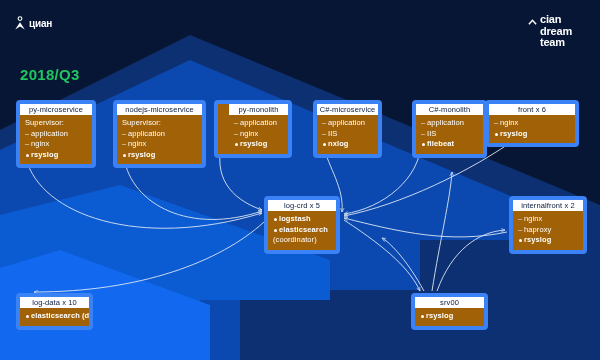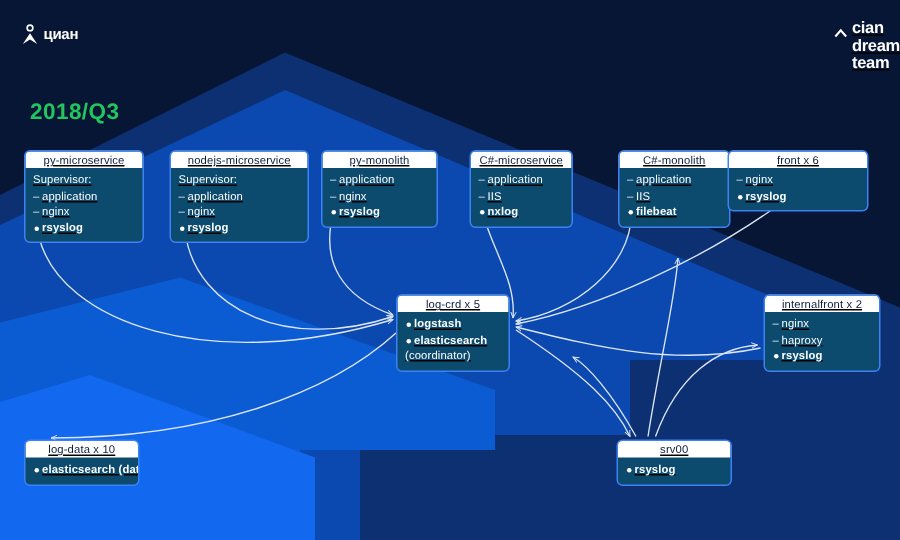--- a/index.html
+++ b/index.html
@@ -2,37 +2,37 @@
 <html><head>
 <meta charset="utf-8">
 <style>
   html,body{margin:0;padding:0;background:#061634;}
   body{width:600px;height:360px;overflow:hidden;
        font-family:"Liberation Sans","DejaVu Sans",sans-serif;}
   #stage{position:relative;width:600px;height:360px;overflow:hidden;background:#061634;}
   #bg{position:absolute;left:0;top:0;width:600px;height:360px;}
   #edges{position:absolute;left:0;top:0;width:600px;height:360px;pointer-events:none;}
 
-  .node{position:absolute;border:1px solid #3b82f6;border-radius:4px;
-        background:#0c4a6e;overflow:hidden;box-sizing:border-box;text-decoration:underline;}
+  .node{position:absolute;border:4px solid #3b82f6;border-radius:4px;
+        background:#a16207;overflow:hidden;box-sizing:border-box;}
   .node .hd{background:#ffffff;color:#0a1c3d;font-size:7.5px;text-align:center;
             line-height:11px;height:11px;letter-spacing:.1px;}
   .node .bd{padding:3px 5px 4px 5px;}
   .node .ln{color:#ffffff;font-size:7.5px;line-height:10.5px;white-space:nowrap;
             position:relative;padding-left:6px;letter-spacing:.1px;}
   .node .ln.dash:before{content:"–";position:absolute;left:0;top:0;color:#dfe7f4;}
   .node .ln.dot{font-weight:bold;}
   .node .ln.dot:before{content:"";position:absolute;left:.5px;top:4px;
             width:3px;height:3px;border-radius:50%;background:#ffffff;}
   .node .ln.plain{padding-left:0;}
 
   .logo-left{position:absolute;left:14px;top:16px;display:flex;align-items:center;gap:3px;}
   .logo-left .mark{width:12px;height:14px;}
   .logo-left .txt{color:#fff;font-size:10px;font-weight:bold;letter-spacing:-.2px;}
-  .logo-right{position:absolute;right:0;top:14px;display:flex;align-items:flex-start;gap:3px;text-decoration:underline;}
+  .logo-right{position:absolute;right:28px;top:14px;display:flex;align-items:flex-start;gap:3px;}
   .logo-right .chev{width:9px;height:9px;margin-top:4px;}
   .logo-right .txt{color:#fff;font-size:11px;font-weight:bold;line-height:11.5px;
                    letter-spacing:-.2px;text-align:left;}
   .title{position:absolute;left:20px;top:66px;color:#22c55e;font-size:15px;
          font-weight:bold;letter-spacing:.3px;}
 </style>
 </head>
 <body>
 
 <div id="stage">
@@ -100,21 +100,21 @@
       </div>
       <div class="node" style="left: 113px; top: 100px; width: 93px;">
         <div class="hd">nodejs-microservice</div>
         <div class="bd">
           <div class="ln plain">Supervisor:</div>
           <div class="ln dash">application</div>
           <div class="ln dash">nginx</div>
           <div class="ln dot">rsyslog</div>
         </div>
       </div>
-      <div class="node" style="left: 214px; top: 100px; width: 78px;">
+      <div class="node" style="left: 214px; top: 100px; width: 78px; padding-left: 11px;">
         <div class="hd">py-monolith</div>
         <div class="bd">
           <div class="ln dash">application</div>
           <div class="ln dash">nginx</div>
           <div class="ln dot">rsyslog</div>
         </div>
       </div>
       <div class="node" style="left: 313px; top: 100px; width: 69px;">
         <div class="hd">C#-microservice</div>
         <div class="bd">

